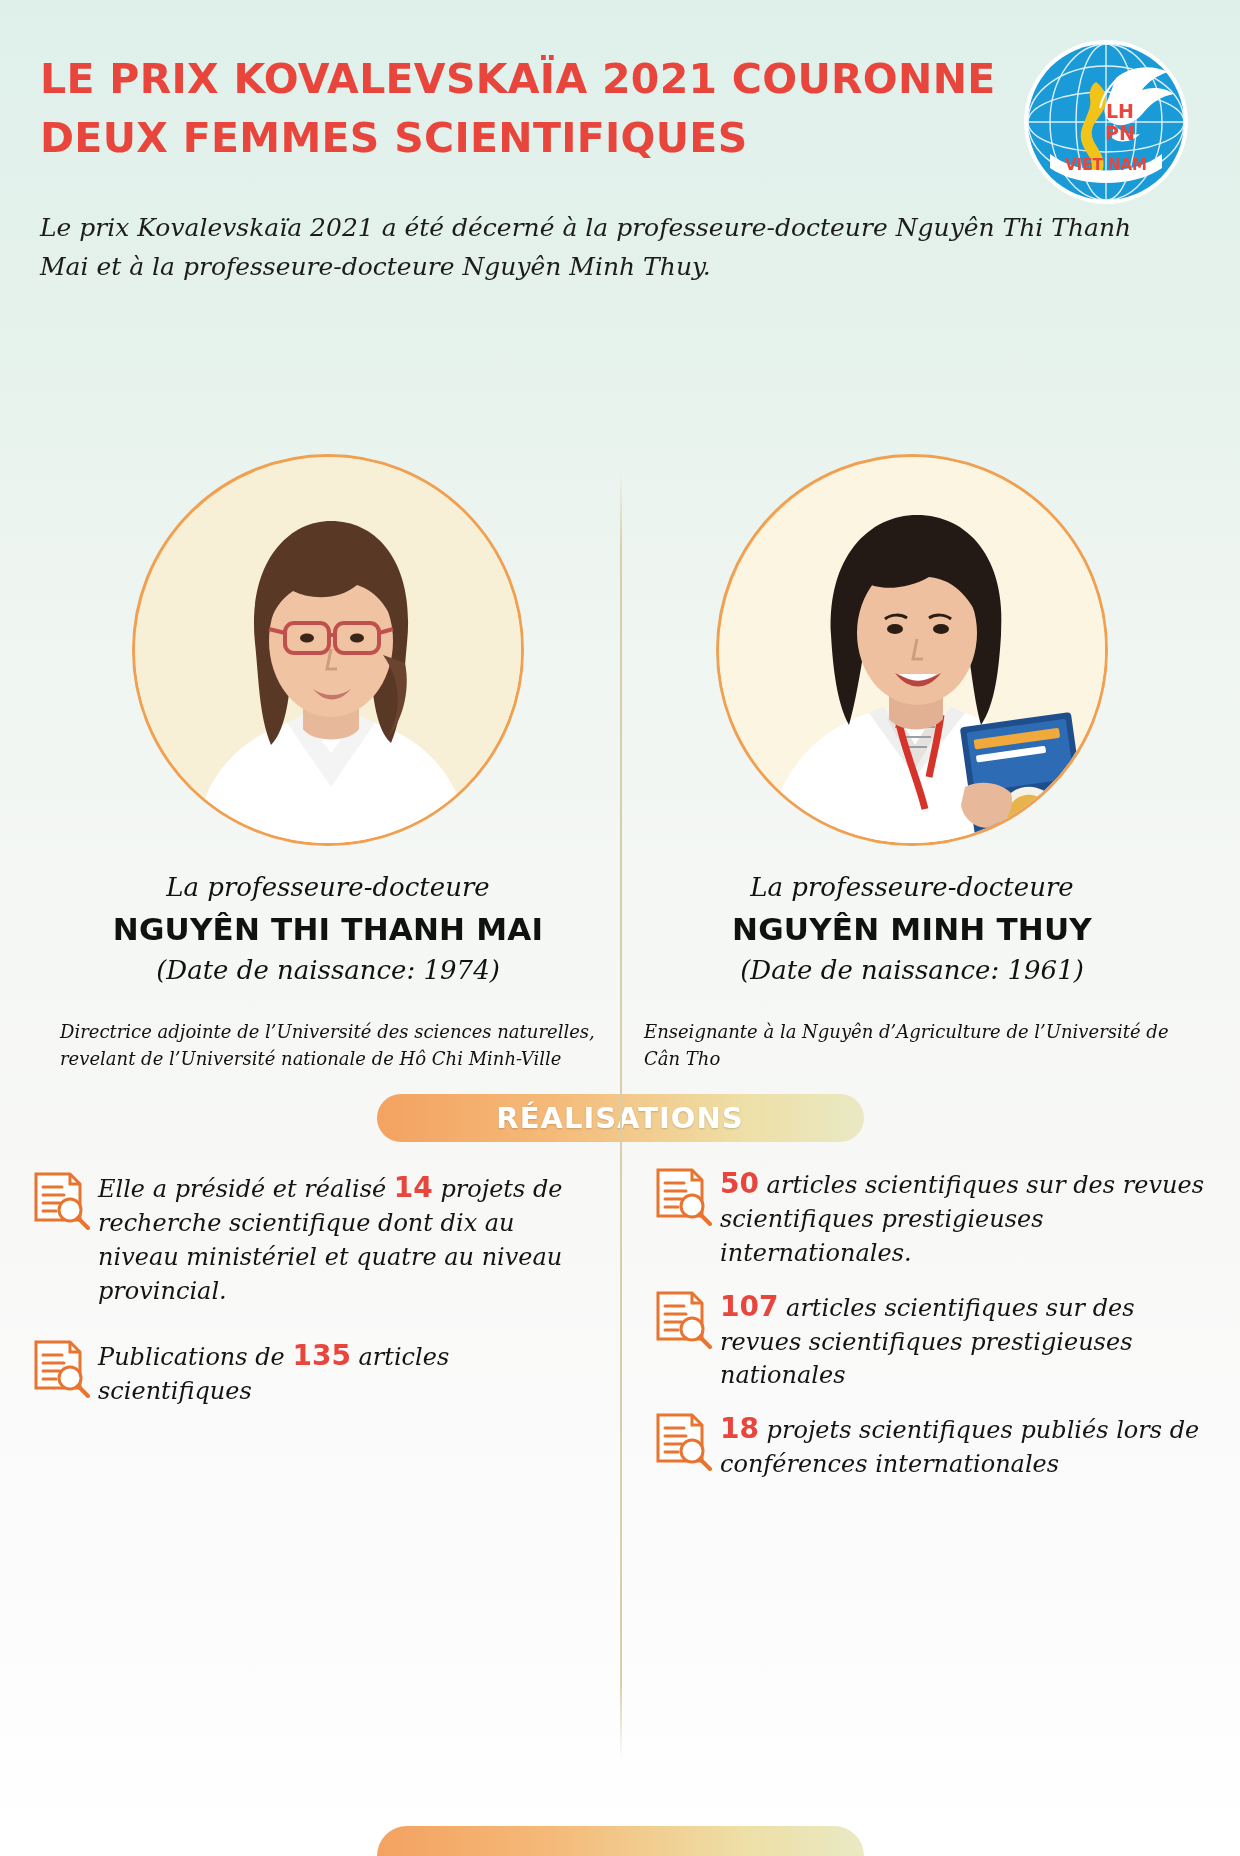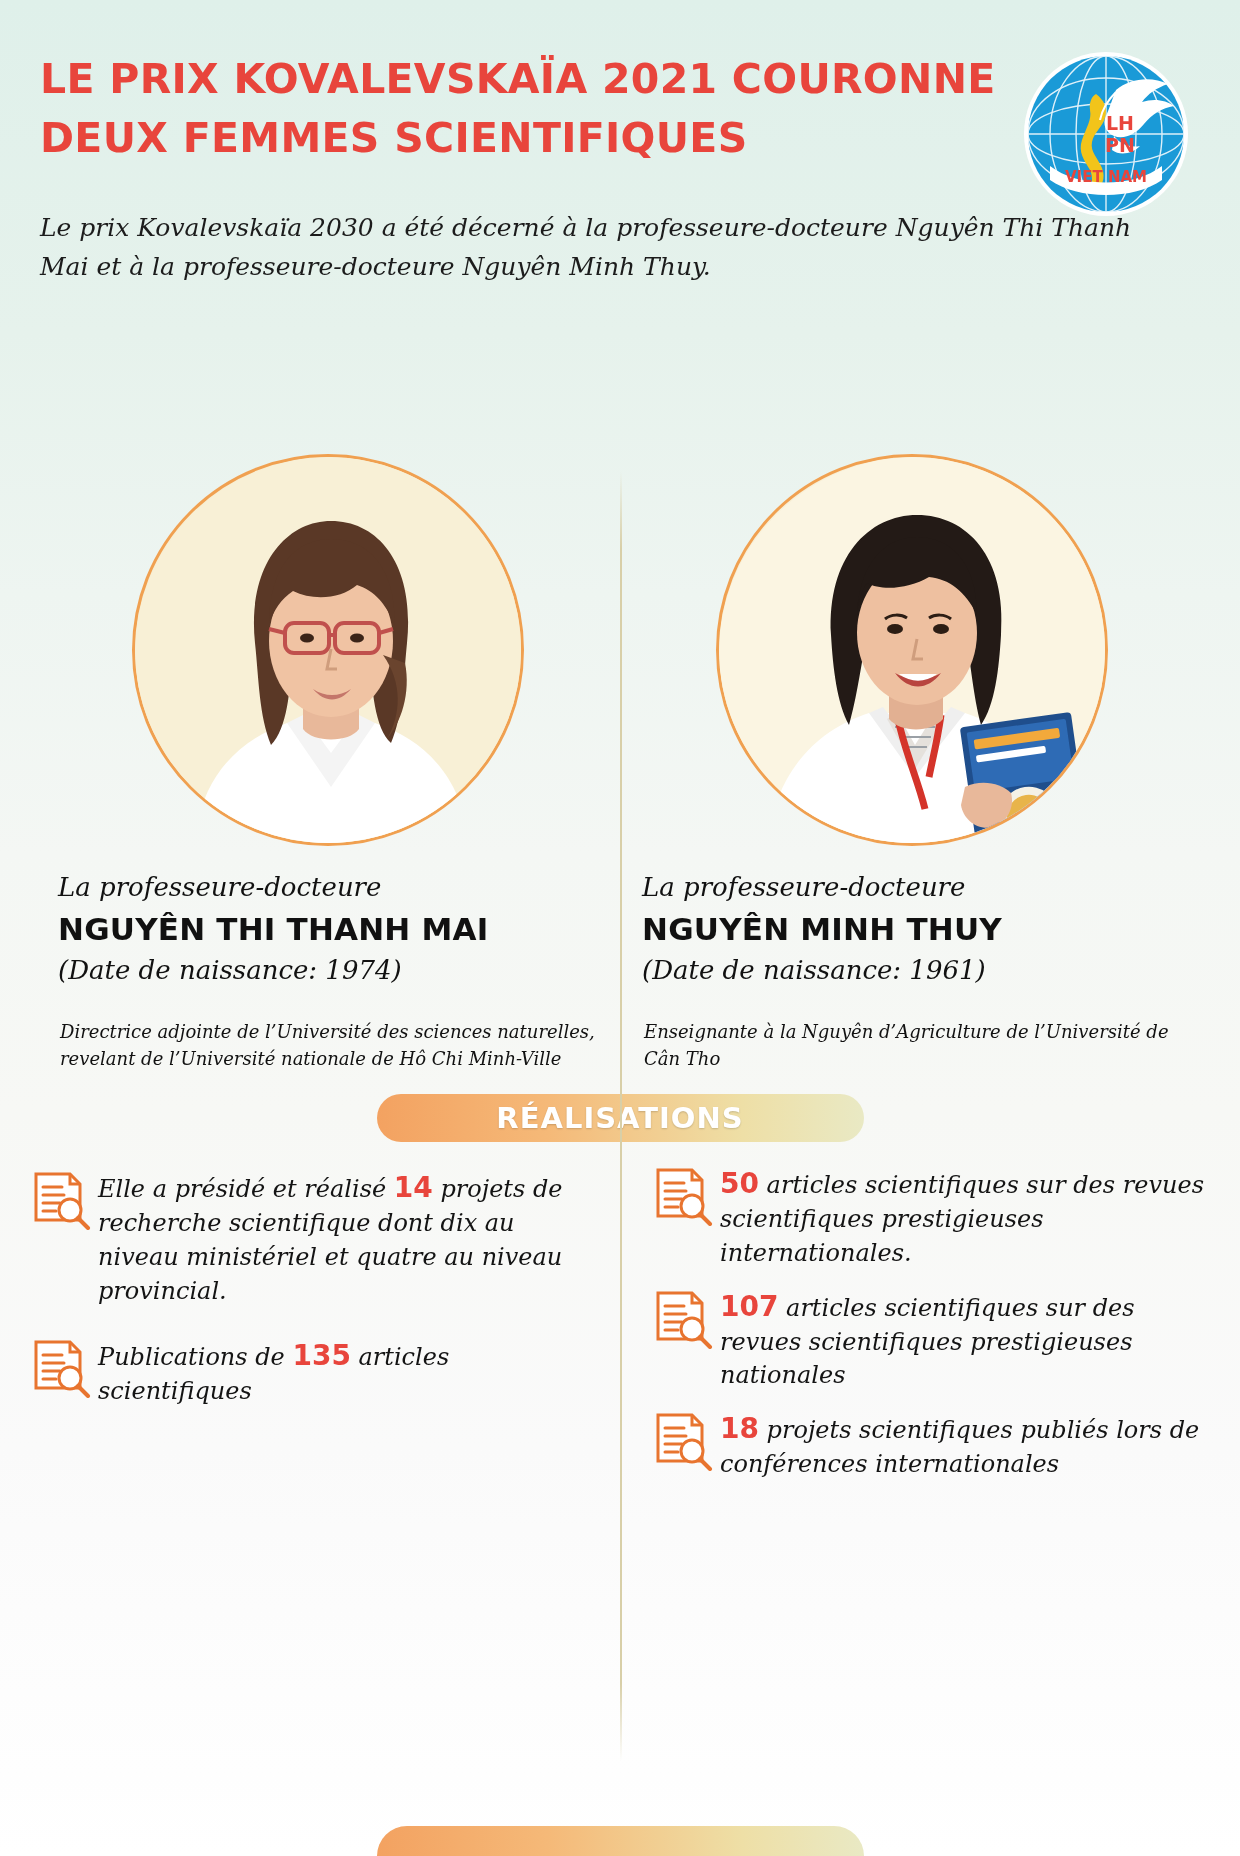--- a/index.html
+++ b/index.html
@@ -40,21 +40,21 @@
     font-style: italic;
     font-size: 25px;
     line-height: 1.55;
     color: #1c1c1c;
     max-width: 1155px;
   }
 
   
   .logo {
     position: absolute;
-    top: 48px;
+    top: 36px;
     right: 48px;
     width: 172px;
     height: 172px;
   }
   .logo svg { display: block; }
 
   
   .people {
     position: relative;
     display: flex;
@@ -86,21 +86,21 @@
     border: 3px solid #f0a050;
     background: radial-gradient(circle at 50% 45%, #fbf4dd 0%, #f7efd4 60%, #f2e7c4 100%);
     overflow: hidden;
   }
   .photo.right {
     border-color: #f0a050;
     background: radial-gradient(circle at 50% 45%, #fdf7e4 0%, #f8f0d8 60%, #f3e9c8 100%);
   }
   .photo svg { position: absolute; left: 0; top: 0; }
 
-  .name-block { margin-top: 26px; }
+  .name-block { text-align: center; margin-top: 26px; }
   .role-line {
     font-family: "DejaVu Serif", serif;
     font-style: italic;
     font-size: 26px;
     color: #111;
   }
   .person-name {
     font-family: "DejaVu Sans", sans-serif;
     font-weight: bold;
     font-size: 31px;
@@ -204,21 +204,21 @@
     background: linear-gradient(90deg, #f3a261 0%, #f5b978 35%, #eedfa6 75%, #e9e9c4 100%);
   }
 </style>
 </head>
 <body>
 
 <div class="page">
 
   <div class="header">
     <div class="title">LE PRIX KOVALEVSKAÏA 2021 COURONNE DEUX FEMMES SCIENTIFIQUES</div>
-    <div class="subtitle">Le prix Kovalevskaïa 2030 a été décerné à la professeure-docteure Nguyên Thi Thanh Mai et à la professeure-docteure Nguyên Minh Thuy.</div>
+    <div class="subtitle">Le prix Kovalevskaïa 2021 a été décerné à la professeure-docteure Nguyên Thi Thanh Mai et à la professeure-docteure Nguyên Minh Thuy.</div>
 
     <div class="logo">
       <svg width="172" height="172" viewBox="0 0 172 172" xmlns="http://www.w3.org/2000/svg">
         <circle cx="86" cy="86" r="82" fill="#ffffff"></circle>
         <circle cx="86" cy="86" r="78" fill="#1a9ad7"></circle>
 
         <g stroke="#ffffff" stroke-width="1.4" fill="none" opacity="0.85">
           <ellipse cx="86" cy="86" rx="78" ry="30"></ellipse>
           <ellipse cx="86" cy="86" rx="78" ry="56"></ellipse>
           <ellipse cx="86" cy="86" rx="30" ry="78"></ellipse>

